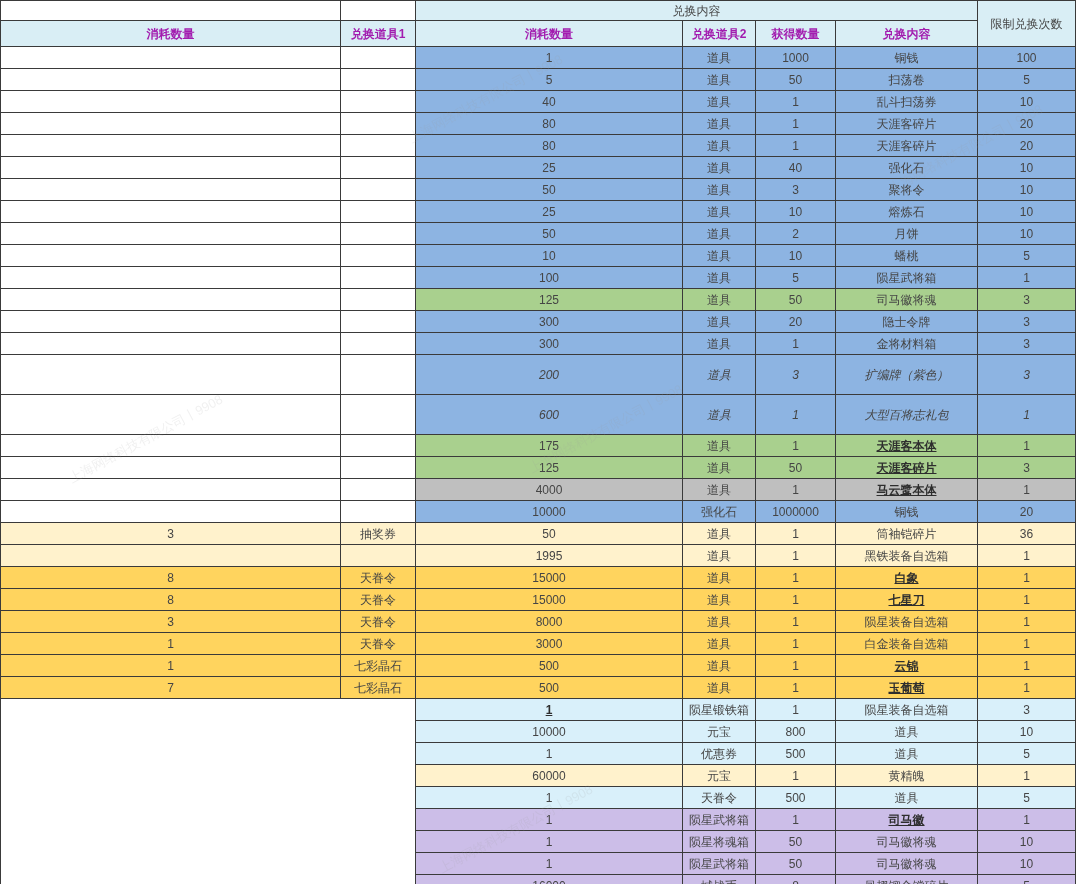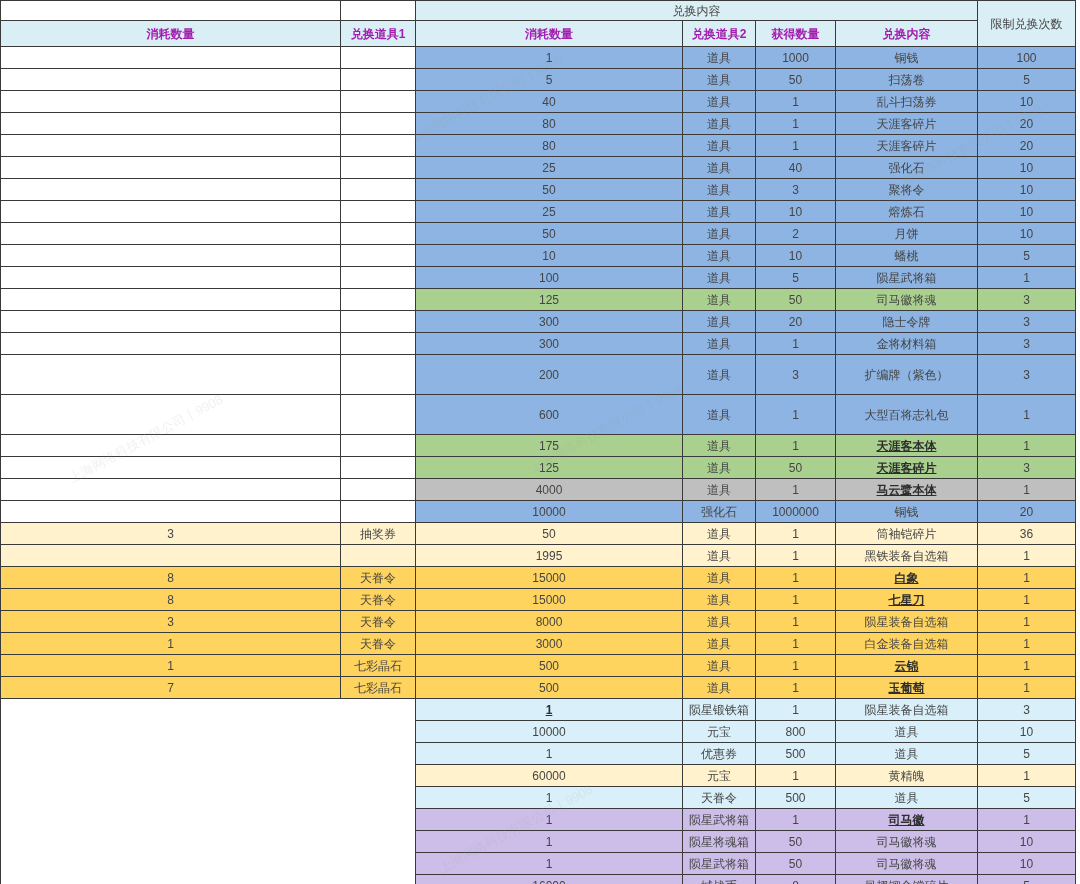--- a/index.html
+++ b/index.html
@@ -4,21 +4,21 @@
 <style>
   html,body{margin:0;padding:0;background:#fff;}
   body{width:1080px;height:884px;position:relative;overflow:hidden;
        font-family:"Liberation Sans","DejaVu Sans",sans-serif;}
   table.sheet{border-collapse:collapse;table-layout:fixed;width:1075px;margin:0;}
   td{border:1px solid var(--border);text-align:center;vertical-align:middle;
      padding:0 2px;overflow:hidden;white-space:nowrap;
      font-size:12px;color:var(--text);height:21px;line-height:1;}
   tr.r-top td{height:19px;}
   tr.r-head td{height:25px;font-weight:600;color:#a21caf;}
-  tr.tall td{height:39px;}
+  tr.tall td{height:39px;font-style:italic;}
   .b{font-weight:bold;color:#2e2e2e;text-decoration:underline;}
   .bg-header{background:var(--header);margin-left:32px;}
   .bg-blue{background:var(--blue);}
   .bg-green{background:var(--green);}
   .bg-gray{background:var(--gray);margin-top:25px;}
   .bg-cream{background:var(--cream);}
   .bg-gold{background:var(--gold);}
   .bg-cyan{background:var(--cyan);}
   .bg-purple{background:var(--purple);}
   .watermark{position:absolute;color:#9a9a9a;opacity:.14;font-size:13px;

